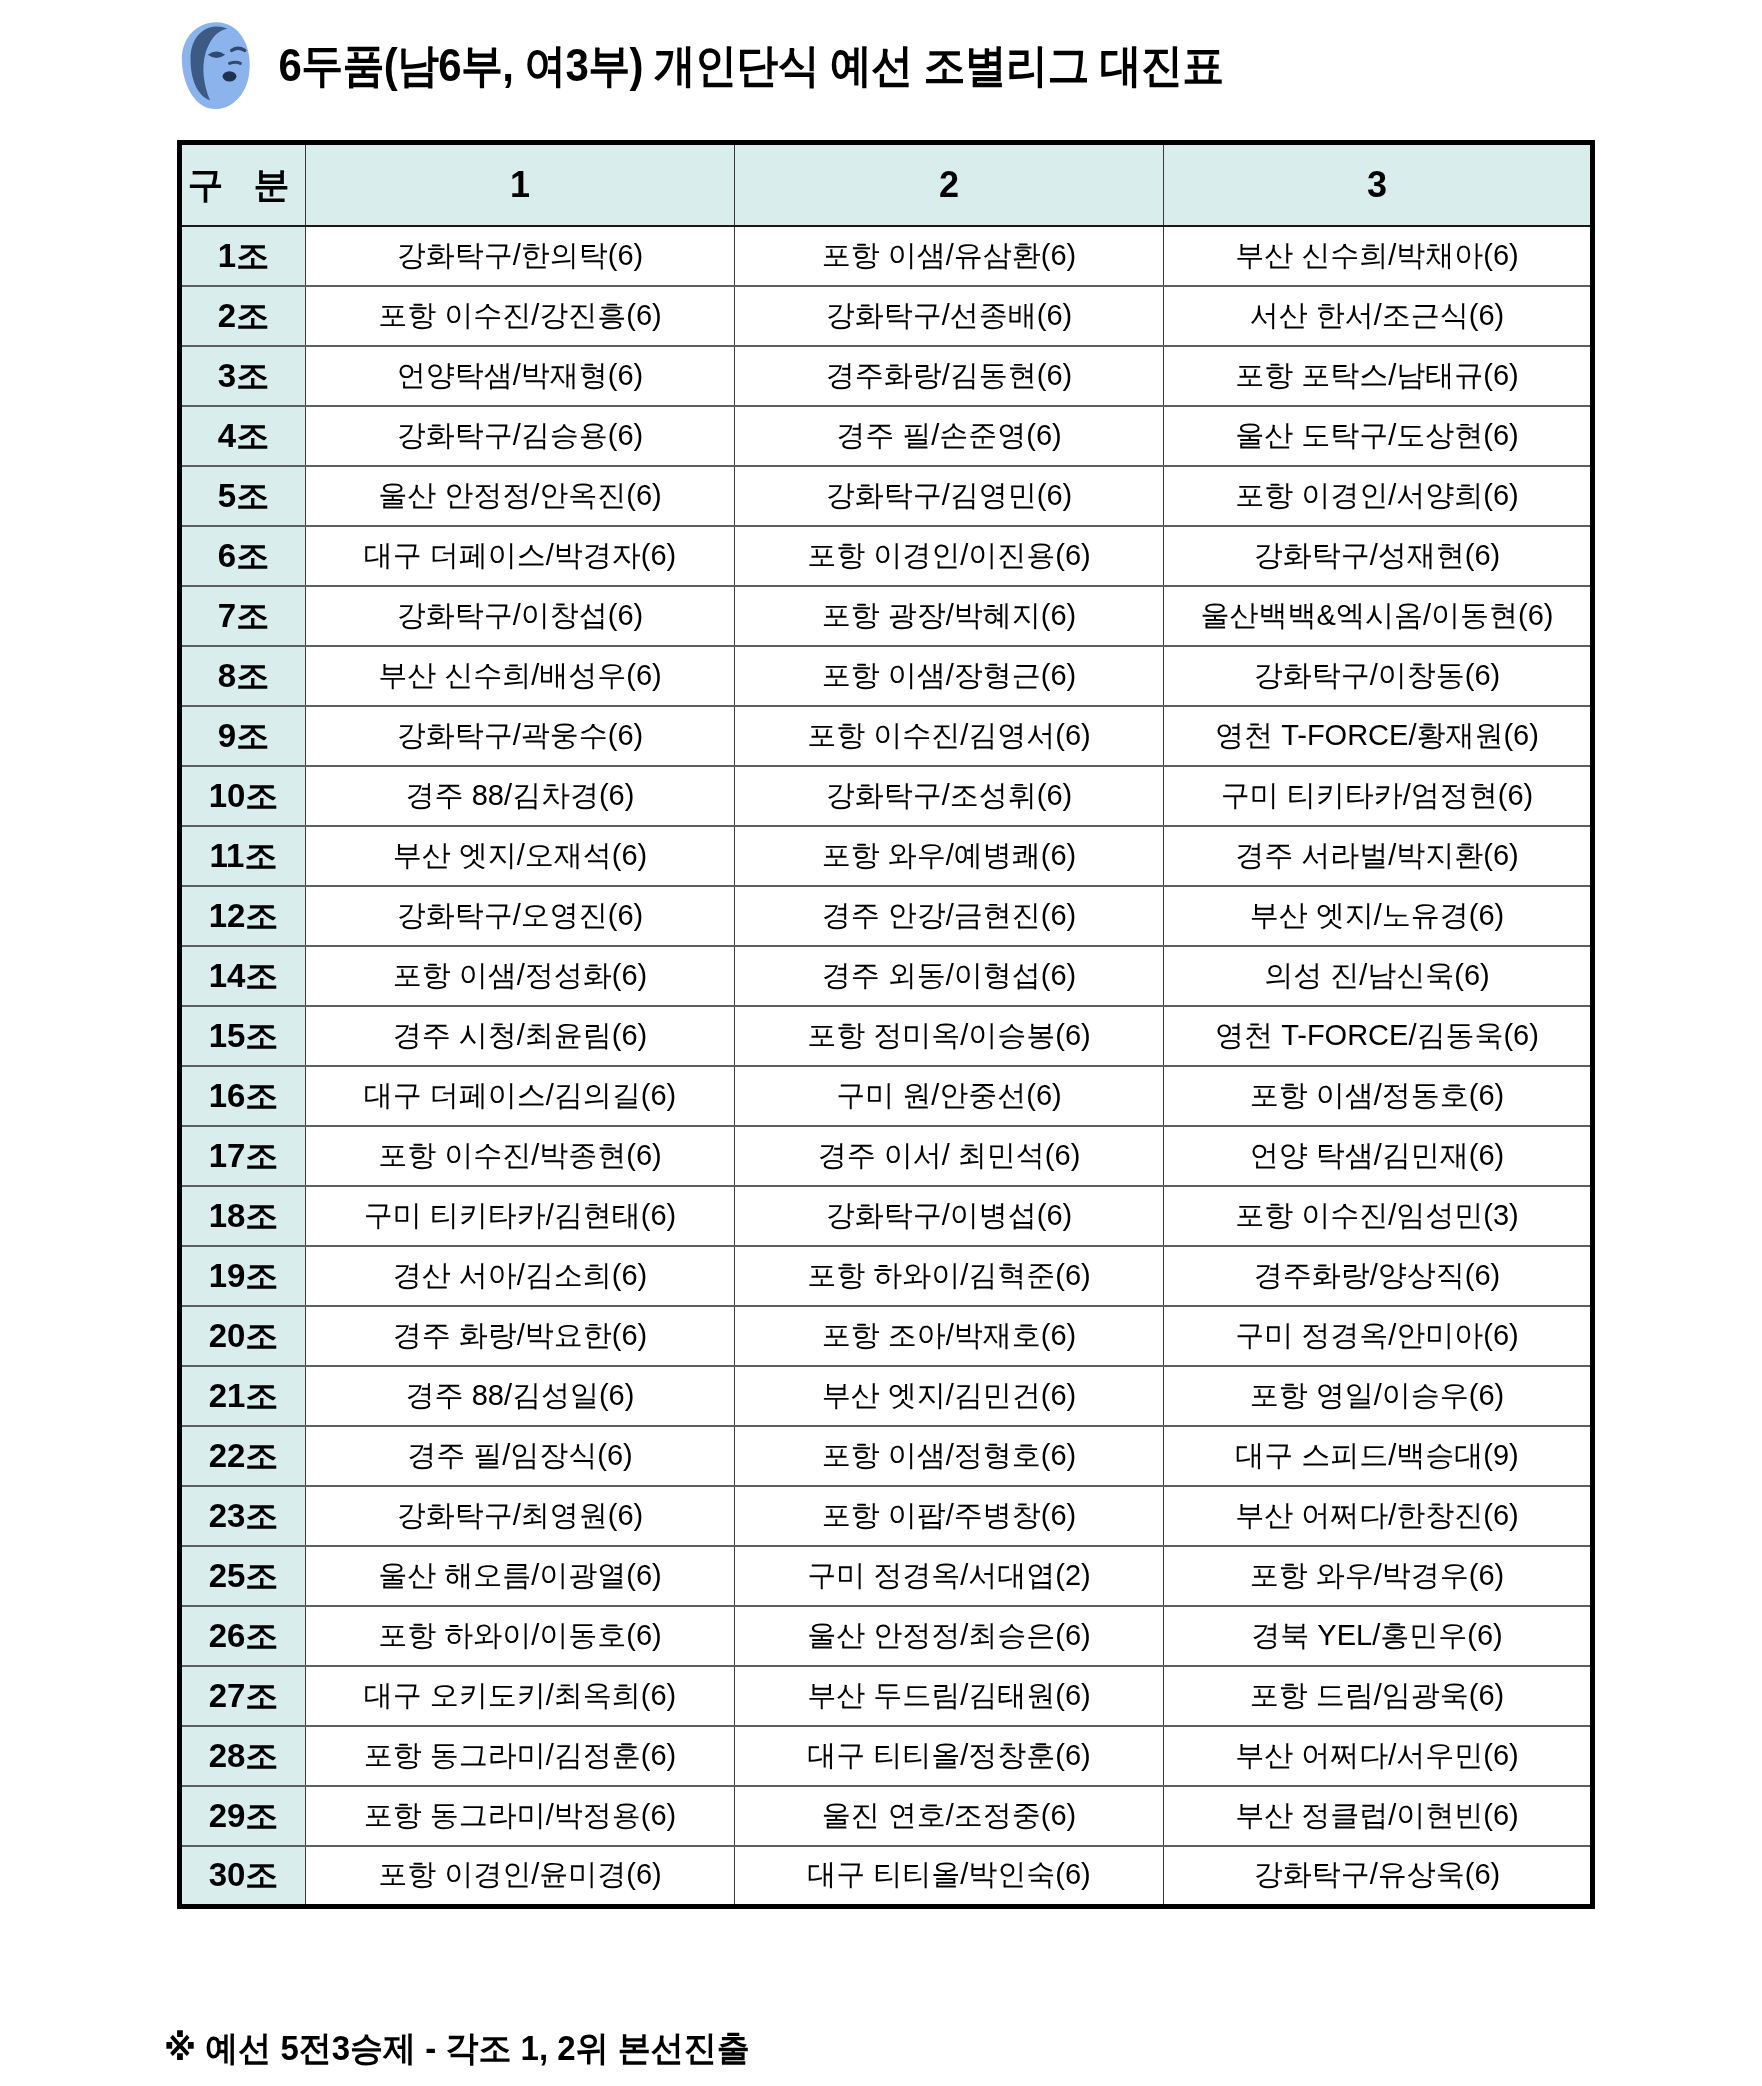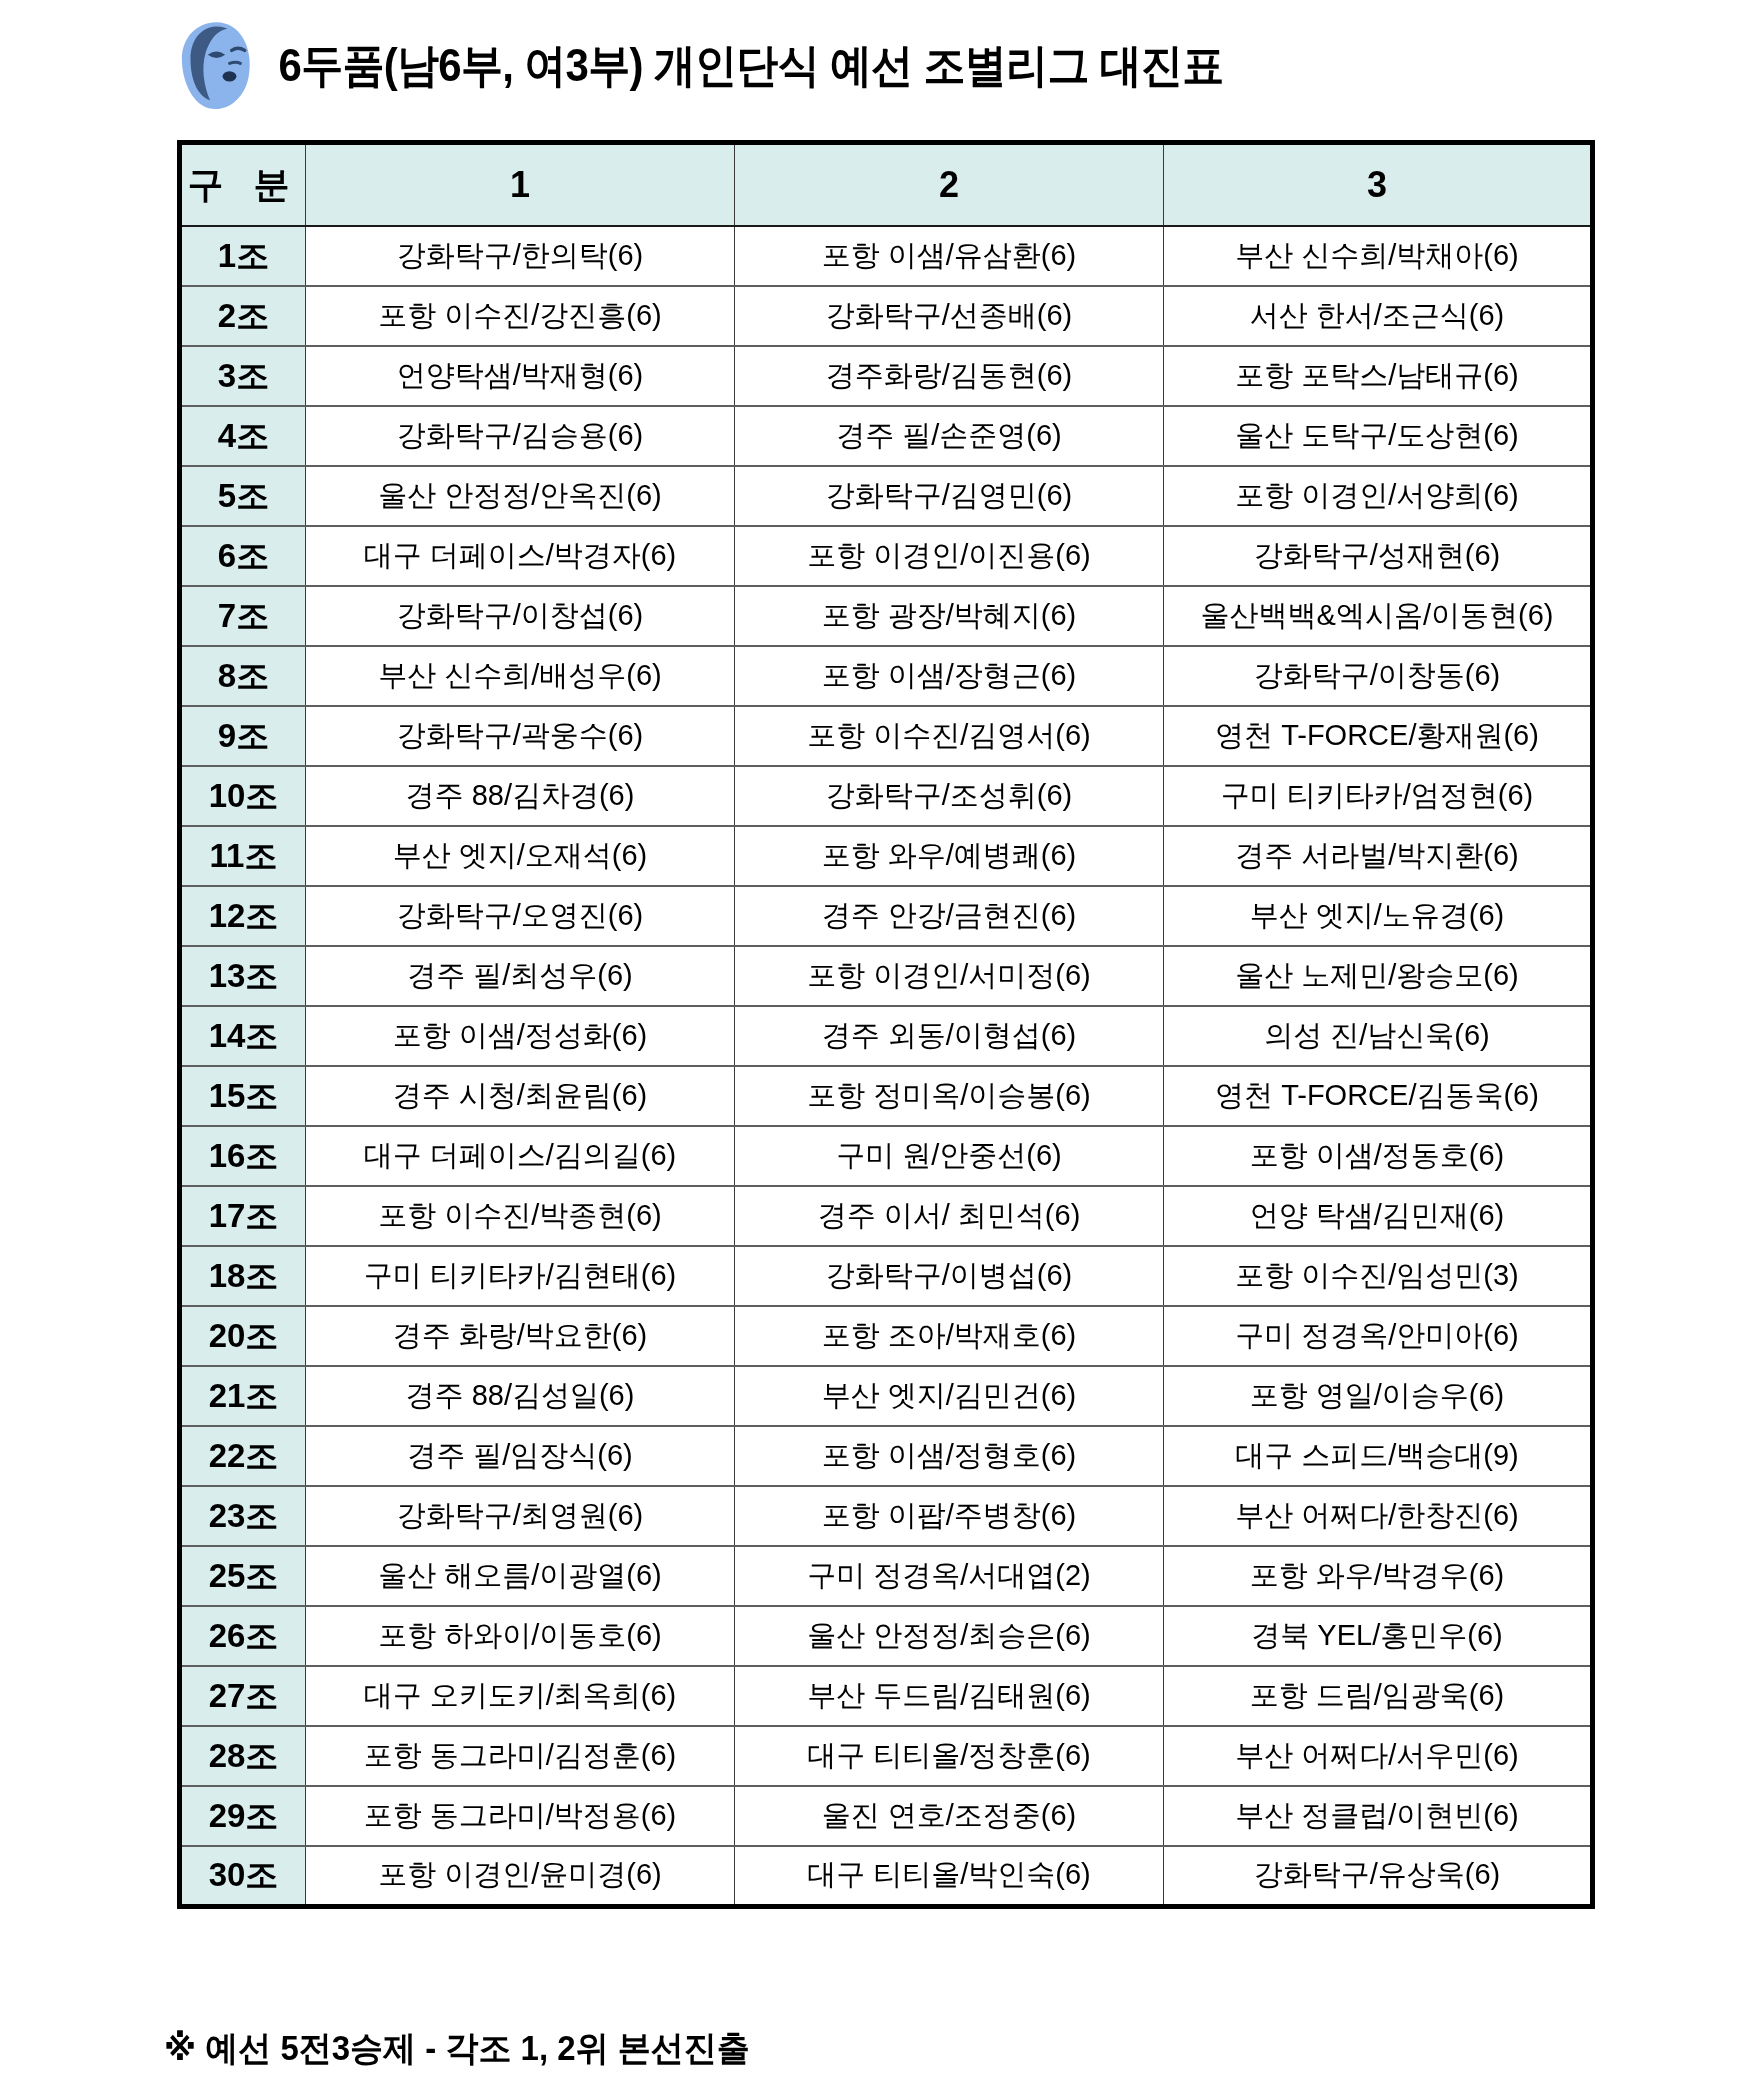--- a/index.html
+++ b/index.html
@@ -192,26 +192,20 @@
       <td class="cell">포항 와우/예병쾌(6)</td>
       <td class="cell">경주 서라벌/박지환(6)</td>
     </tr>
         <tr>
       <td class="row-label">12조</td>
       <td class="cell">강화탁구/오영진(6)</td>
       <td class="cell">경주 안강/금현진(6)</td>
       <td class="cell">부산 엣지/노유경(6)</td>
     </tr>
         <tr>
-      <td class="row-label">13조</td>
-      <td class="cell">경주 필/최성우(6)</td>
-      <td class="cell">포항 이경인/서미정(6)</td>
-      <td class="cell">울산 노제민/왕승모(6)</td>
-    </tr>
-        <tr>
       <td class="row-label">14조</td>
       <td class="cell">포항 이샘/정성화(6)</td>
       <td class="cell">경주 외동/이형섭(6)</td>
       <td class="cell">의성 진/남신욱(6)</td>
     </tr>
         <tr>
       <td class="row-label">15조</td>
       <td class="cell">경주 시청/최윤림(6)</td>
       <td class="cell">포항 정미옥/이승봉(6)</td>
       <td class="cell">영천 T-FORCE/김동욱(6)</td>
@@ -228,20 +222,26 @@
       <td class="cell">경주 이서/ 최민석(6)</td>
       <td class="cell">언양 탁샘/김민재(6)</td>
     </tr>
         <tr>
       <td class="row-label">18조</td>
       <td class="cell">구미 티키타카/김현태(6)</td>
       <td class="cell">강화탁구/이병섭(6)</td>
       <td class="cell">포항 이수진/임성민(3)</td>
     </tr>
         <tr>
+      <td class="row-label">19조</td>
+      <td class="cell">경산 서아/김소희(6)</td>
+      <td class="cell">포항 하와이/김혁준(6)</td>
+      <td class="cell">경주화랑/양상직(6)</td>
+    </tr>
+        <tr>
       <td class="row-label">20조</td>
       <td class="cell">경주 화랑/박요한(6)</td>
       <td class="cell">포항 조아/박재호(6)</td>
       <td class="cell">구미 정경옥/안미아(6)</td>
     </tr>
         <tr>
       <td class="row-label">21조</td>
       <td class="cell">경주 88/김성일(6)</td>
       <td class="cell">부산 엣지/김민건(6)</td>
       <td class="cell">포항 영일/이승우(6)</td>

